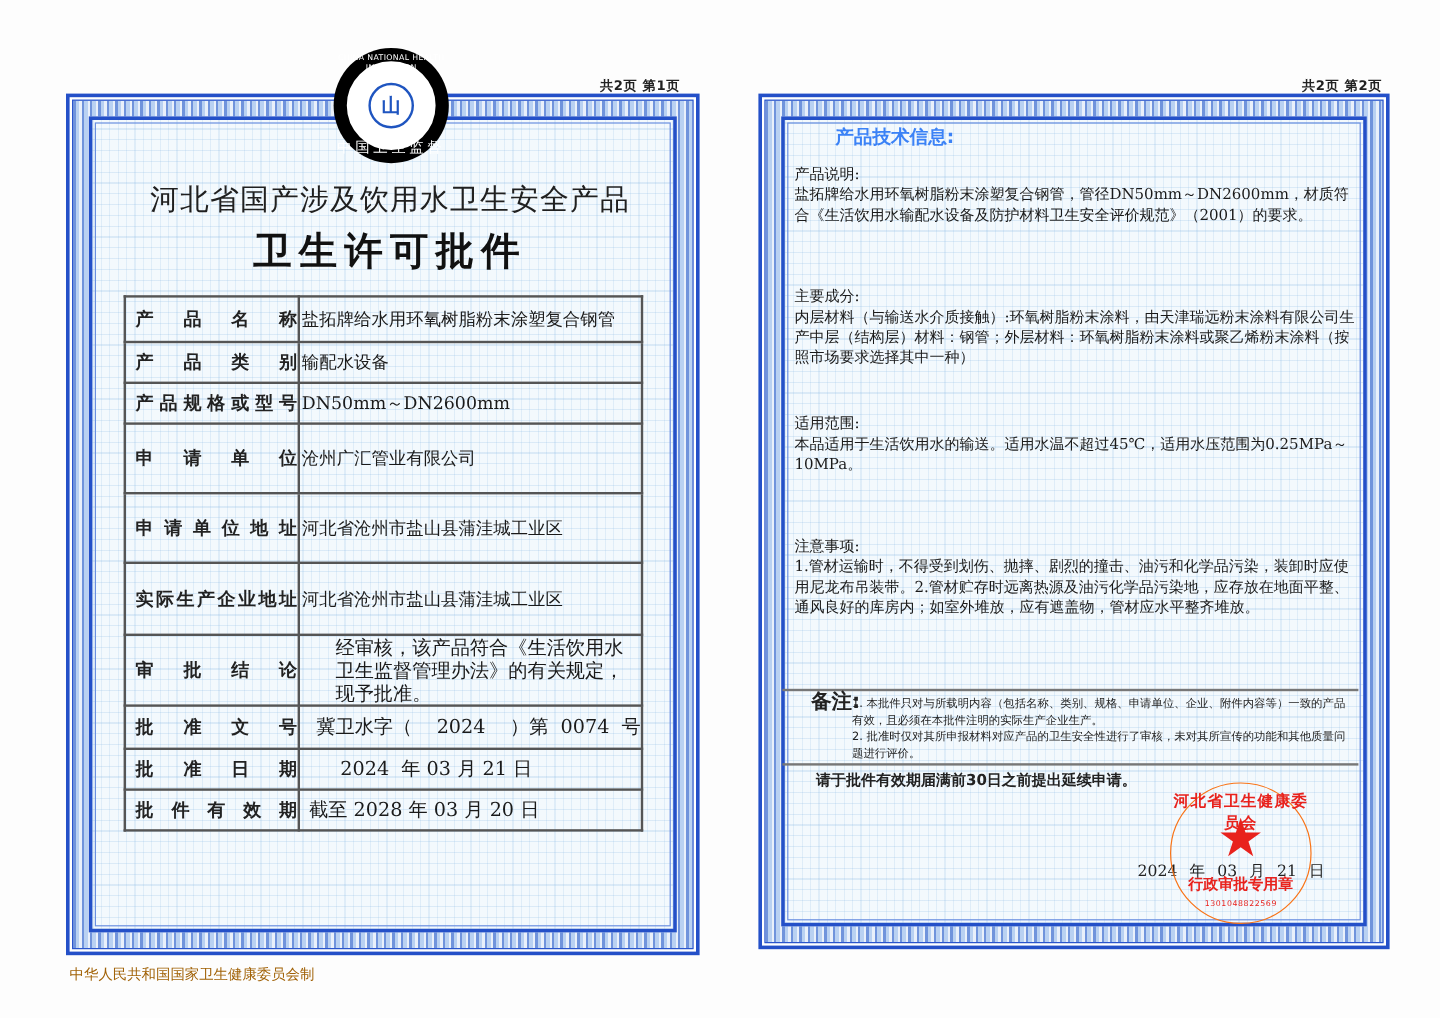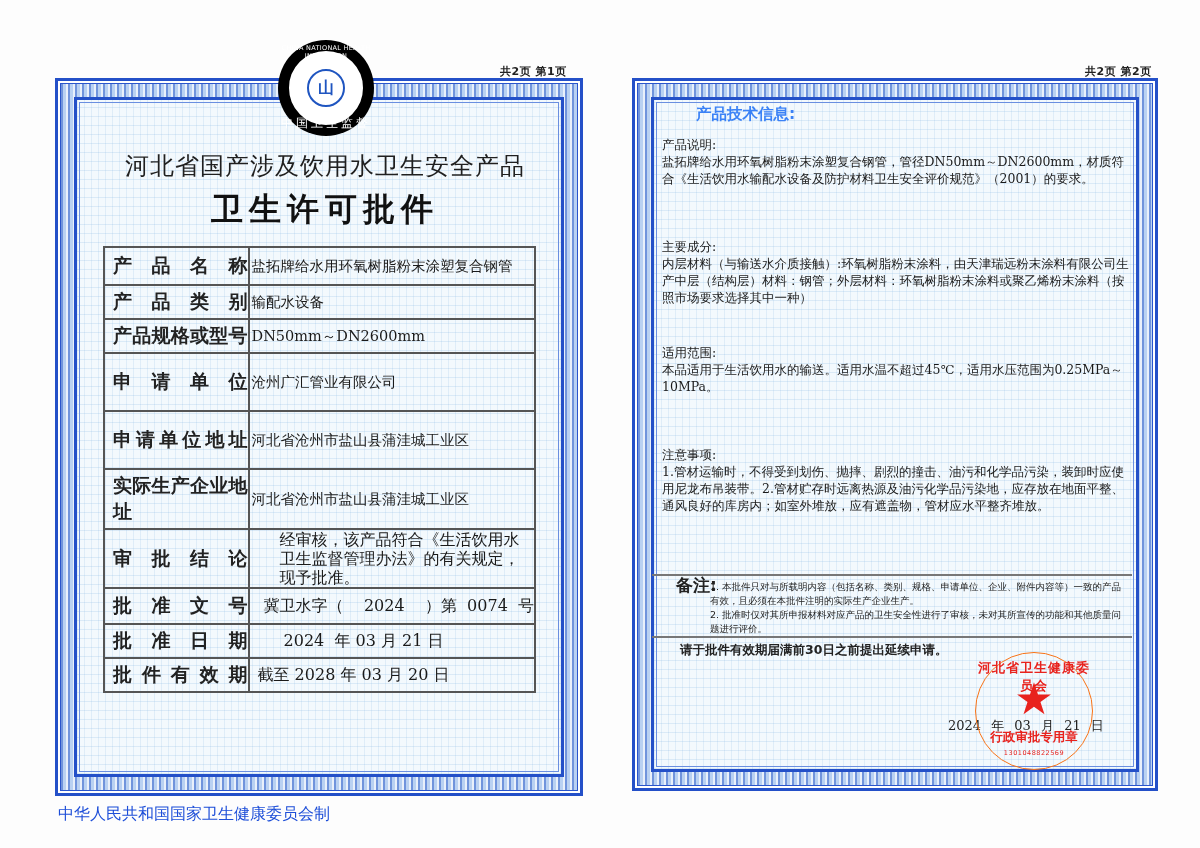--- a/index.html
+++ b/index.html
@@ -20,24 +20,24 @@
   .emblem{position:absolute;left:278px;top:40px;width:96px;height:96px;border-radius:50%;background:#000000;
      display:flex;align-items:center;justify-content:center;z-index:5;}
   .emblem .ring{width:70px;height:70px;border-radius:50%;background:#fff;display:flex;align-items:center;justify-content:center;border:2px solid #fff;}
   .emblem .core{width:34px;height:34px;border-radius:50%;border:2px solid #1f55c0;display:flex;align-items:center;justify-content:center;color:#1f55c0;font-weight:bold;font-size:16px;font-family:"DejaVu Sans",sans-serif;}
   .emblem .arc-top{position:absolute;top:4px;left:0;right:0;text-align:center;color:#fff;font-size:6.5px;font-family:"DejaVu Sans",sans-serif;letter-spacing:0.3px;}
   .emblem .arc-bot{position:absolute;bottom:4px;left:0;right:0;text-align:center;color:#fff;font-size:12px;letter-spacing:3px;}
   .title1{position:absolute;left:100px;top:150px;width:450px;text-align:center;font-size:24px;letter-spacing:1px;color:#202020;}
   .title2{position:absolute;left:100px;top:188px;width:450px;text-align:center;font-size:32px;font-weight:bold;letter-spacing:6px;color:#111;}
   table.permit{position:absolute;left:103px;top:246px;width:433px;border-collapse:collapse;font-size:14.5px;}
   table.permit td{border:2px solid #555;padding:0;vertical-align:middle;}
-  table.permit td.lbl{width:146px;font-family:"DejaVu Sans","Liberation Sans",sans-serif;font-weight:bold;font-size:19px;color:#222;padding-left:8px;text-align:justify;text-align-last:justify;padding-right:0;}
+  table.permit td.lbl{width:146px;font-family:"DejaVu Sans","Liberation Sans",sans-serif;font-weight:bold;font-size:15px;color:#222;padding-left:8px;text-align:justify;text-align-last:justify;padding-right:0;}
   table.permit td.val{padding-left:2px;color:#1a1a1a;}
   table.permit td.small{font-size:16px;}
-  .footer-org{position:absolute;left:58px;top:804px;font-size:16px;color:#1d4ed8;}
+  .footer-org{position:absolute;left:58px;top:804px;font-size:12px;color:#a16207;}
   .sect{position:absolute;left:662px;width:470px;font-size:12.5px;line-height:17px;color:#1a1a1a;}
   .sect .h{display:block;}
   .tech-title{position:absolute;left:668px;top:104px;font-family:"DejaVu Sans","Liberation Sans",sans-serif;font-weight:bold;font-size:15.5px;color:#3b82f6;margin-left:28px;}
   .hr{position:absolute;left:652px;width:480px;border-top:2px solid #777;}
   .notes{position:absolute;left:670px;top:580px;width:460px;font-size:9.5px;line-height:14px;color:#222;}
   .notes .nlabel{font-family:"DejaVu Sans",sans-serif;font-weight:bold;font-size:17px;position:absolute;left:6px;top:-2px;}
   .notes .n{padding-left:40px;font-family:"DejaVu Sans",sans-serif;}
   .renew{position:absolute;left:680px;top:642px;font-family:"DejaVu Sans",sans-serif;font-weight:bold;font-size:12.5px;color:#222;}
   .sign-date{position:absolute;left:948px;top:717px;font-size:13px;color:#222;word-spacing:6px;}
   .stamp{position:absolute;left:975px;top:652px;width:118px;height:118px;border-radius:50%;border:1px solid #f97316;box-sizing:border-box;color:#e8221d;z-index:6;}

